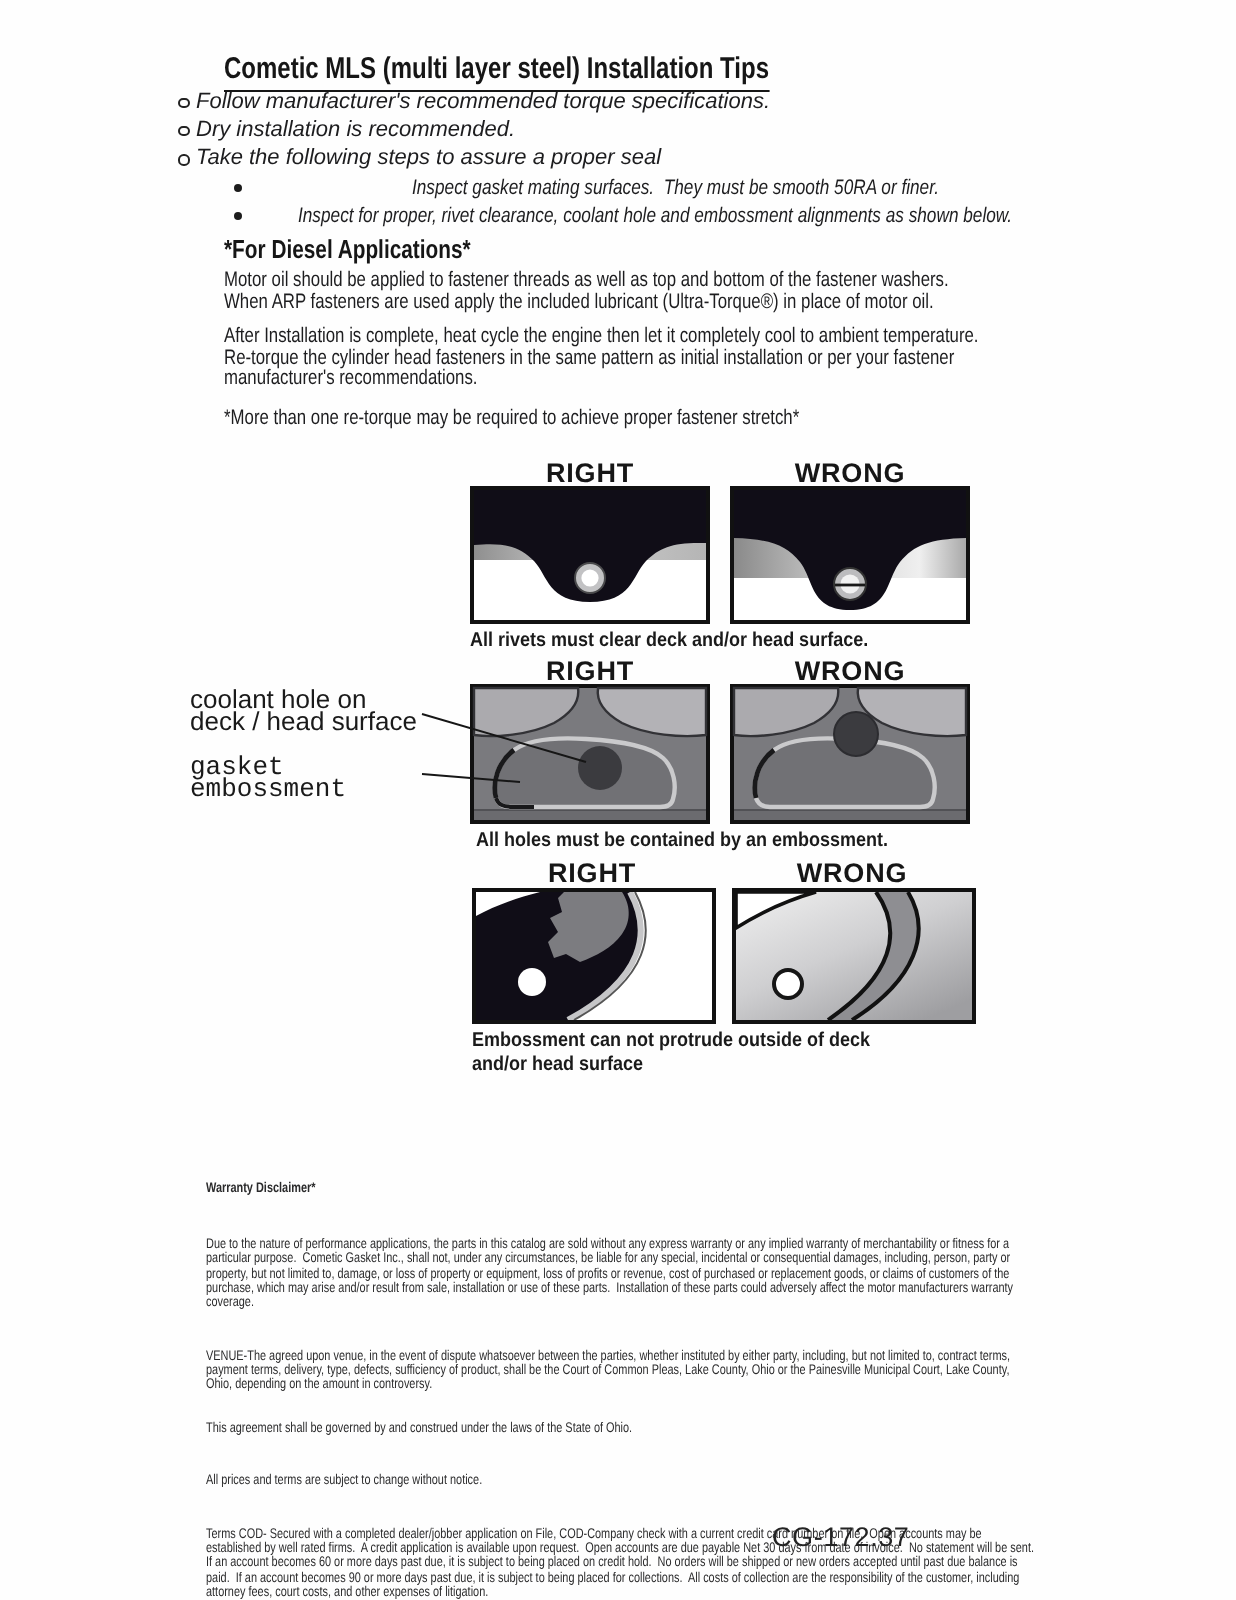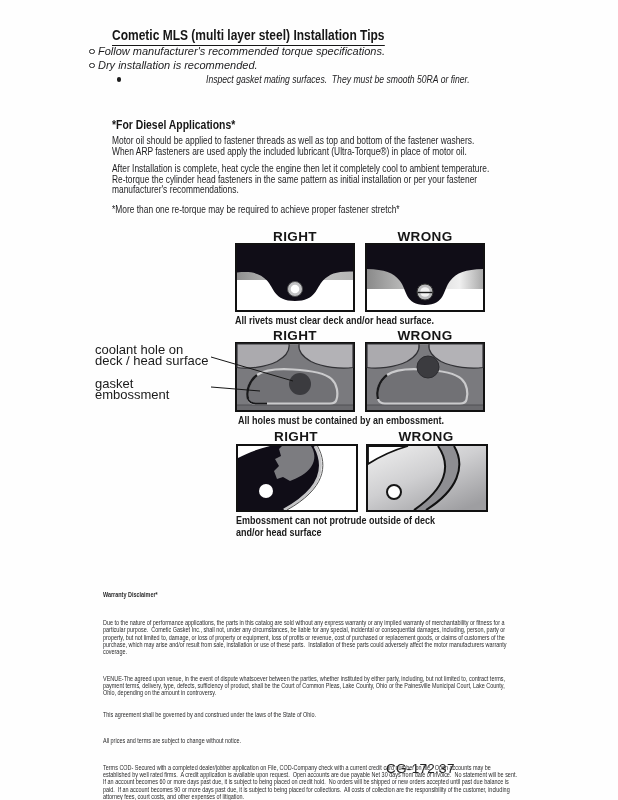--- a/index.html
+++ b/index.html
@@ -49,23 +49,31 @@
 
   <div class="abs bullets">
     <div class="brow">
       <span class="om"></span>
       <span class="pre">Follow manufacturer's recommended torque specifications.</span>
     </div>
     <div class="brow">
       <span class="om"></span>
       <span class="pre">Dry installation is recommended.</span>
     </div>
+    <div class="brow">
+      <span class="om"></span>
+      <span class="pre">Take the following steps to assure a proper seal</span>
+    </div>
     <div class="srow">
       <span class="fm"></span>
       <span class="stxt cx82 pre">Inspect gasket mating surfaces.  They must be smooth 50RA or finer.</span>
+    </div>
+    <div class="srow">
+      <span class="fm"></span>
+      <span class="stxt cx82 pre">Inspect for proper, rivet clearance, coolant hole and embossment alignments as shown below.</span>
     </div>
   </div>
 
   <div class="abs" style="left:112px;top:135px;">
     <div class="para cx80 pre">Motor oil should be applied to fastener threads as well as top and bottom of the fastener washers. When ARP fasteners are used apply the included lubricant (Ultra-Torque®) in place of motor oil.</div>
   </div>
   <div class="abs" style="left:112px;top:117px;">
     <div class="h2 cx80">*For Diesel Applications*</div>
   </div>
   <div class="abs" style="left:112px;top:163px;">
@@ -137,21 +145,21 @@
     <path d="M118,2 L64,2 C63,9 68,15 76,19.5 C88,25.5 106,27 118,25.5 Z" fill="#b3b2b6" stroke="#323236" stroke-width="1.2"></path>
     <path d="M13,57 C11,49 14,39 22,33 C29,28 42,26.5 58,27.5 C76,28.5 90,31 96.5,37 C102,42 103.5,51 101.5,57.5 C101,60 99,61.5 95,61.5 L20,61.5 C16,61.5 14,60 13,57 Z" fill="#717175" stroke="#cacacc" stroke-width="2.2"></path>
     <path d="M13,57 C11,49 14,39 22,33" fill="none" stroke="#19191b" stroke-width="2.4"></path>
     <circle cx="63" cy="25" r="11" fill="#3b3b3f" stroke="#2c2c30" stroke-width="1"></circle>
   </svg>
 
   <div class="abs slab" style="left:95px;top:344px;">
     <div>coolant hole on</div>
     <div>deck / head surface</div>
   </div>
-  <div class="abs slab" style="left:95px;top:378px;">gasket embossment</div>
+  <div class="abs slab" style="left:95px;top:378px;font-family:Liberation Mono, monospace;">gasket embossment</div>
 
   <svg class="abs" style="left:205px;top:340px;z-index:5;" width="100" height="60" viewBox="0 0 100 60">
     <line x1="6" y1="17" x2="88" y2="41" stroke="#161616" stroke-width="1"></line>
     <line x1="6" y1="47" x2="55" y2="51" stroke="#161616" stroke-width="1"></line>
   </svg>
 
   <div class="abs" style="left:238px;top:415px;">
     <div class="capt cx90" style="white-space:nowrap;">All holes must be contained by an embossment.</div>
   </div>
 

